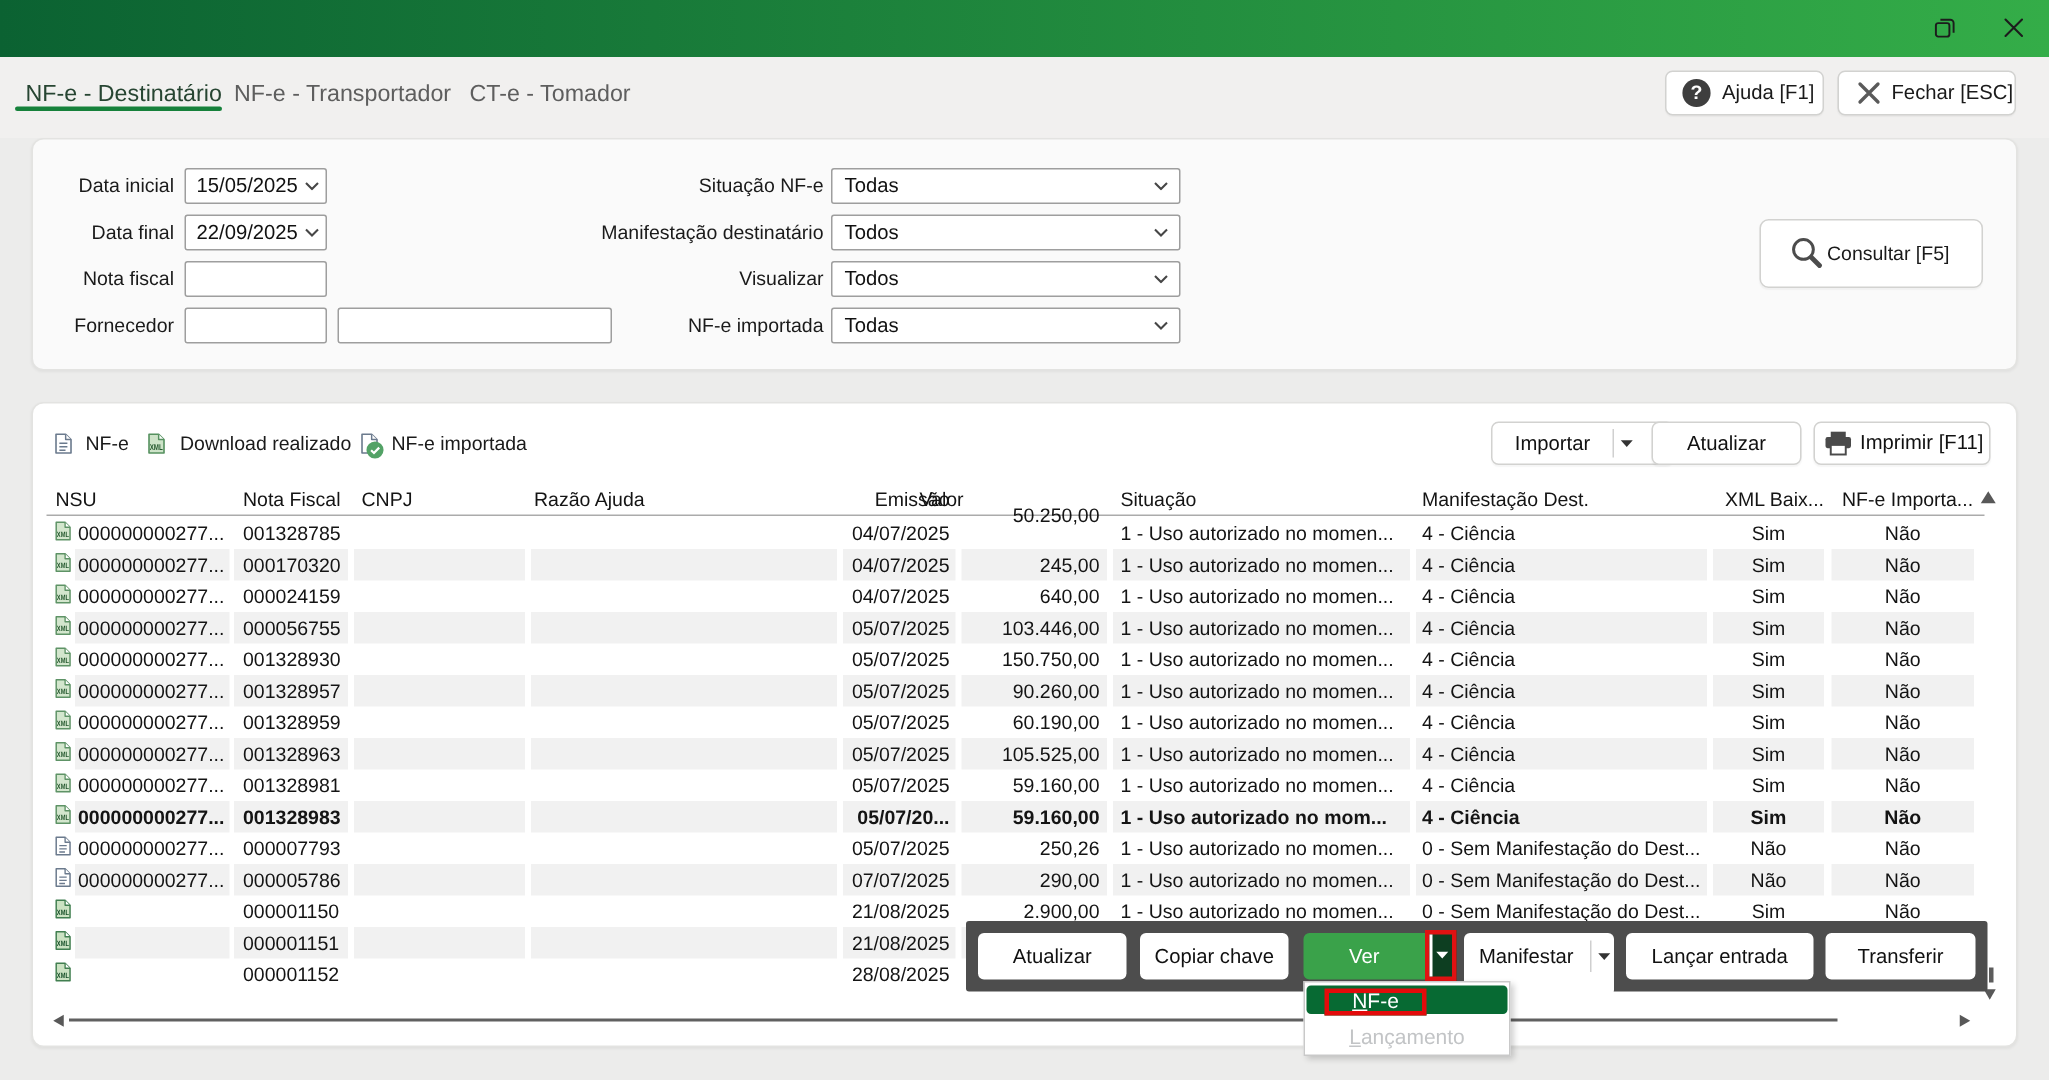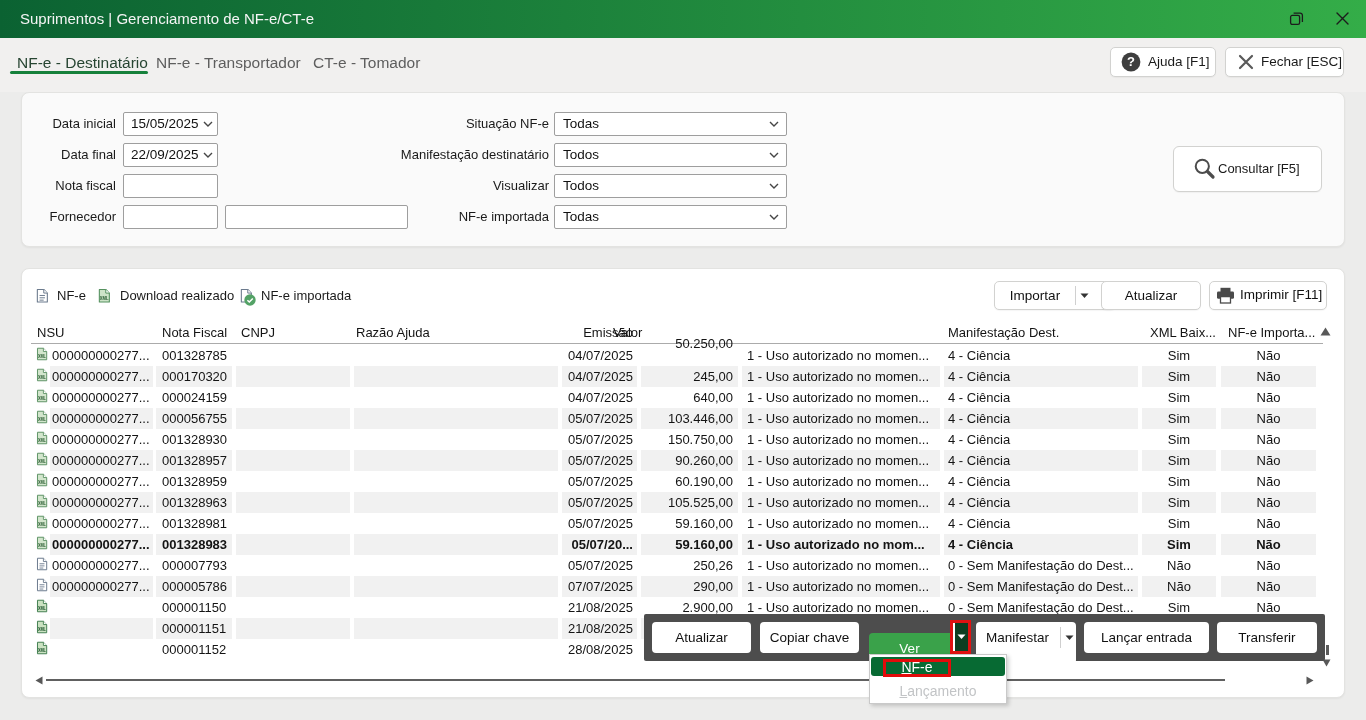--- a/index.html
+++ b/index.html
@@ -9,21 +9,20 @@
 .inp{background:#fff;border:1px solid #9e9e9e;border-radius:2px;}
 .inp .tx{position:absolute;left:7px;top:0;line-height:22px;font-size:13.5px;color:#111;}
 .btn{background:#fff;border:1px solid #d2d2d0;border-radius:5px;box-shadow:0 1px 1px rgba(0,0,0,0.04);}
 .cell{font-size:13px;color:#141414;line-height:21px;white-space:nowrap;}
 .hdr{font-size:13px;color:#141414;line-height:20px;white-space:nowrap;}
 .stripe{background:#f1f1f1;height:21px;}
 .bbtn{background:#fff;border-radius:4px;font-size:13.5px;color:#111;text-align:center;line-height:31px;}
 </style></head><body>
 <div id="app">
 <div class="abs" style="left:0;top:0;width:1366px;height:38px;background:linear-gradient(90deg,#0b6232,#34ad48);"></div>
-<div class="abs" style="left:20px;top:0;width:700px;height:38px;line-height:38px;font-size:15px;color:#f5f5f5;">Suprimentos | Gerenciamento de NF-e/CT-e</div>
 <svg class="abs" style="left:1289px;top:11px" width="15" height="15" viewBox="0 0 15 15">
       <rect x="1.6" y="4.4" width="9" height="9" rx="1.6" fill="none" stroke="#1c1c1c" stroke-width="1.3"></rect>
       <path d="M4.6 2.1 h6.6 a2.2 2.2 0 0 1 2.2 2.2 v6.6" fill="none" stroke="#1c1c1c" stroke-width="1.3"></path>
     </svg>
 <svg class="abs" style="left:1336px;top:12px" width="13" height="13" viewBox="0 0 13 13">
       <path d="M1 1 L12 12 M12 1 L1 12" stroke="#1c1c1c" stroke-width="1.4" stroke-linecap="round"></path>
     </svg>
 <div class="abs" style="left:0;top:38px;width:1366px;height:54px;background:#f1f0ef;"></div>
 <div class="abs" style="left:17px;top:54px;width:200px;height:22px;font-size:15.5px;color:#274532;">NF-e - Destinatário</div>
 <div class="abs" style="left:10px;top:71px;width:138px;height:2.5px;background:#16813b;border-radius:2px;"></div>
@@ -130,20 +129,21 @@
       <rect x="1" y="4.4" width="17" height="7.4" rx="1.4" fill="#4a4a4a"></rect>
       <rect x="4.5" y="9.6" width="10" height="6.4" fill="#fff" stroke="#4a4a4a" stroke-width="1.3"></rect>
     </svg>
 <div class="abs" style="left:1240px;top:281px;width:85px;height:29px;line-height:27px;font-size:13.5px;color:#111;">Imprimir [F11]</div>
 <div class="abs hdr" style="left:37px;top:323px;width:220px;">NSU</div>
 <div class="abs hdr" style="left:162px;top:323px;width:220px;">Nota Fiscal</div>
 <div class="abs hdr" style="left:241px;top:323px;width:220px;">CNPJ</div>
 <div class="abs hdr" style="left:356px;top:323px;width:220px;">Razão Ajuda</div>
 <div class="abs hdr" style="left:513px;top:323px;width:120px;text-align:right;">Emissão</div>
 <div class="abs hdr" style="left:613px;top:323px;width:120px;text-align:left;">Valor</div>
+<div class="abs hdr" style="left:747px;top:323px;width:220px;">Situação</div>
 <div class="abs hdr" style="left:948px;top:323px;width:220px;">Manifestação Dest.</div>
 <div class="abs hdr" style="left:1150px;top:323px;width:220px;">XML Baix...</div>
 <div class="abs hdr" style="left:1228px;top:323px;width:220px;">NF-e Importa...</div>
 <div class="abs" style="left:31px;top:343px;width:1292px;height:1px;background:#ababab;"></div>
 <svg class="abs" style="left:1320px;top:327px" width="11" height="9" viewBox="0 0 11 9">
       <path d="M5.5 0.5 L10.5 8.5 L0.5 8.5 z" fill="#585858"></path>
     </svg>
 <svg class="abs" style="left:36px;top:346.5px" width="12" height="14" viewBox="0 0 14 17">
       <path d="M1.5 1.5 h7.2 l4 4 v10 h-11.2 z" fill="#d3e6cd" stroke="#5e9366" stroke-width="1.2" stroke-linejoin="round"></path>
       <path d="M8.7 1.5 v4 h4" fill="#ffffff" stroke="#5e9366" stroke-width="1.1" stroke-linejoin="round"></path>
@@ -405,21 +405,21 @@
     </svg>
 <div class="abs" style="left:1326px;top:645px;width:2.5px;height:10px;background:#5c5c5c;"></div>
 <svg class="abs" style="left:1322px;top:659px" width="9" height="8" viewBox="0 0 9 8">
       <path d="M0.5 0.5 L8.5 0.5 L4.5 7.5 z" fill="#585858"></path>
     </svg>
 <div class="abs" style="left:644px;top:614px;width:681px;height:47px;background:#4d4d4d;border-radius:2px;"></div>
 <div class="abs bbtn" style="left:652px;top:622px;width:99px;height:31px;">Atualizar</div>
 <div class="abs bbtn" style="left:760px;top:622px;width:99px;height:31px;">Copiar chave</div>
 <div class="abs bbtn" style="left:1084px;top:622px;width:125px;height:31px;">Lançar entrada</div>
 <div class="abs bbtn" style="left:1217px;top:622px;width:100px;height:31px;">Transferir</div>
-<div class="abs" style="left:869px;top:622px;width:81px;height:31px;background:#3aa24a;border-radius:4px 0 0 4px;color:#fff;font-size:13.5px;text-align:center;line-height:31px;margin-top:11px;">Ver</div>
+<div class="abs" style="left:869px;top:622px;width:81px;height:31px;background:#3aa24a;border-radius:4px 0 0 4px;color:#fff;font-size:13.5px;text-align:center;line-height:31px;">Ver</div>
 <div class="abs" style="left:950px;top:620px;width:21px;height:34px;border:3px solid #e01212;background:#0d3e21;">
       <div class="abs" style="left:0;top:0;width:1.5px;height:28px;background:#fff;"></div>
       <svg class="abs" style="left:4px;top:11px" width="9" height="6" viewBox="0 0 9 6">
         <path d="M0.5 0.5 L4.5 5 L8.5 0.5 z" fill="#fff"></path>
       </svg>
     </div>
 <div class="abs bbtn" style="left:976px;top:622px;width:100px;height:42px;">
       <div class="abs" style="left:0;top:0;width:83px;height:31px;line-height:31px;text-align:center;">Manifestar</div>
       <div class="abs" style="left:84px;top:5px;width:1px;height:21px;background:#cfcfcf;"></div>
       <svg class="abs" style="left:88.5px;top:13px" width="9" height="6" viewBox="0 0 9 6">

